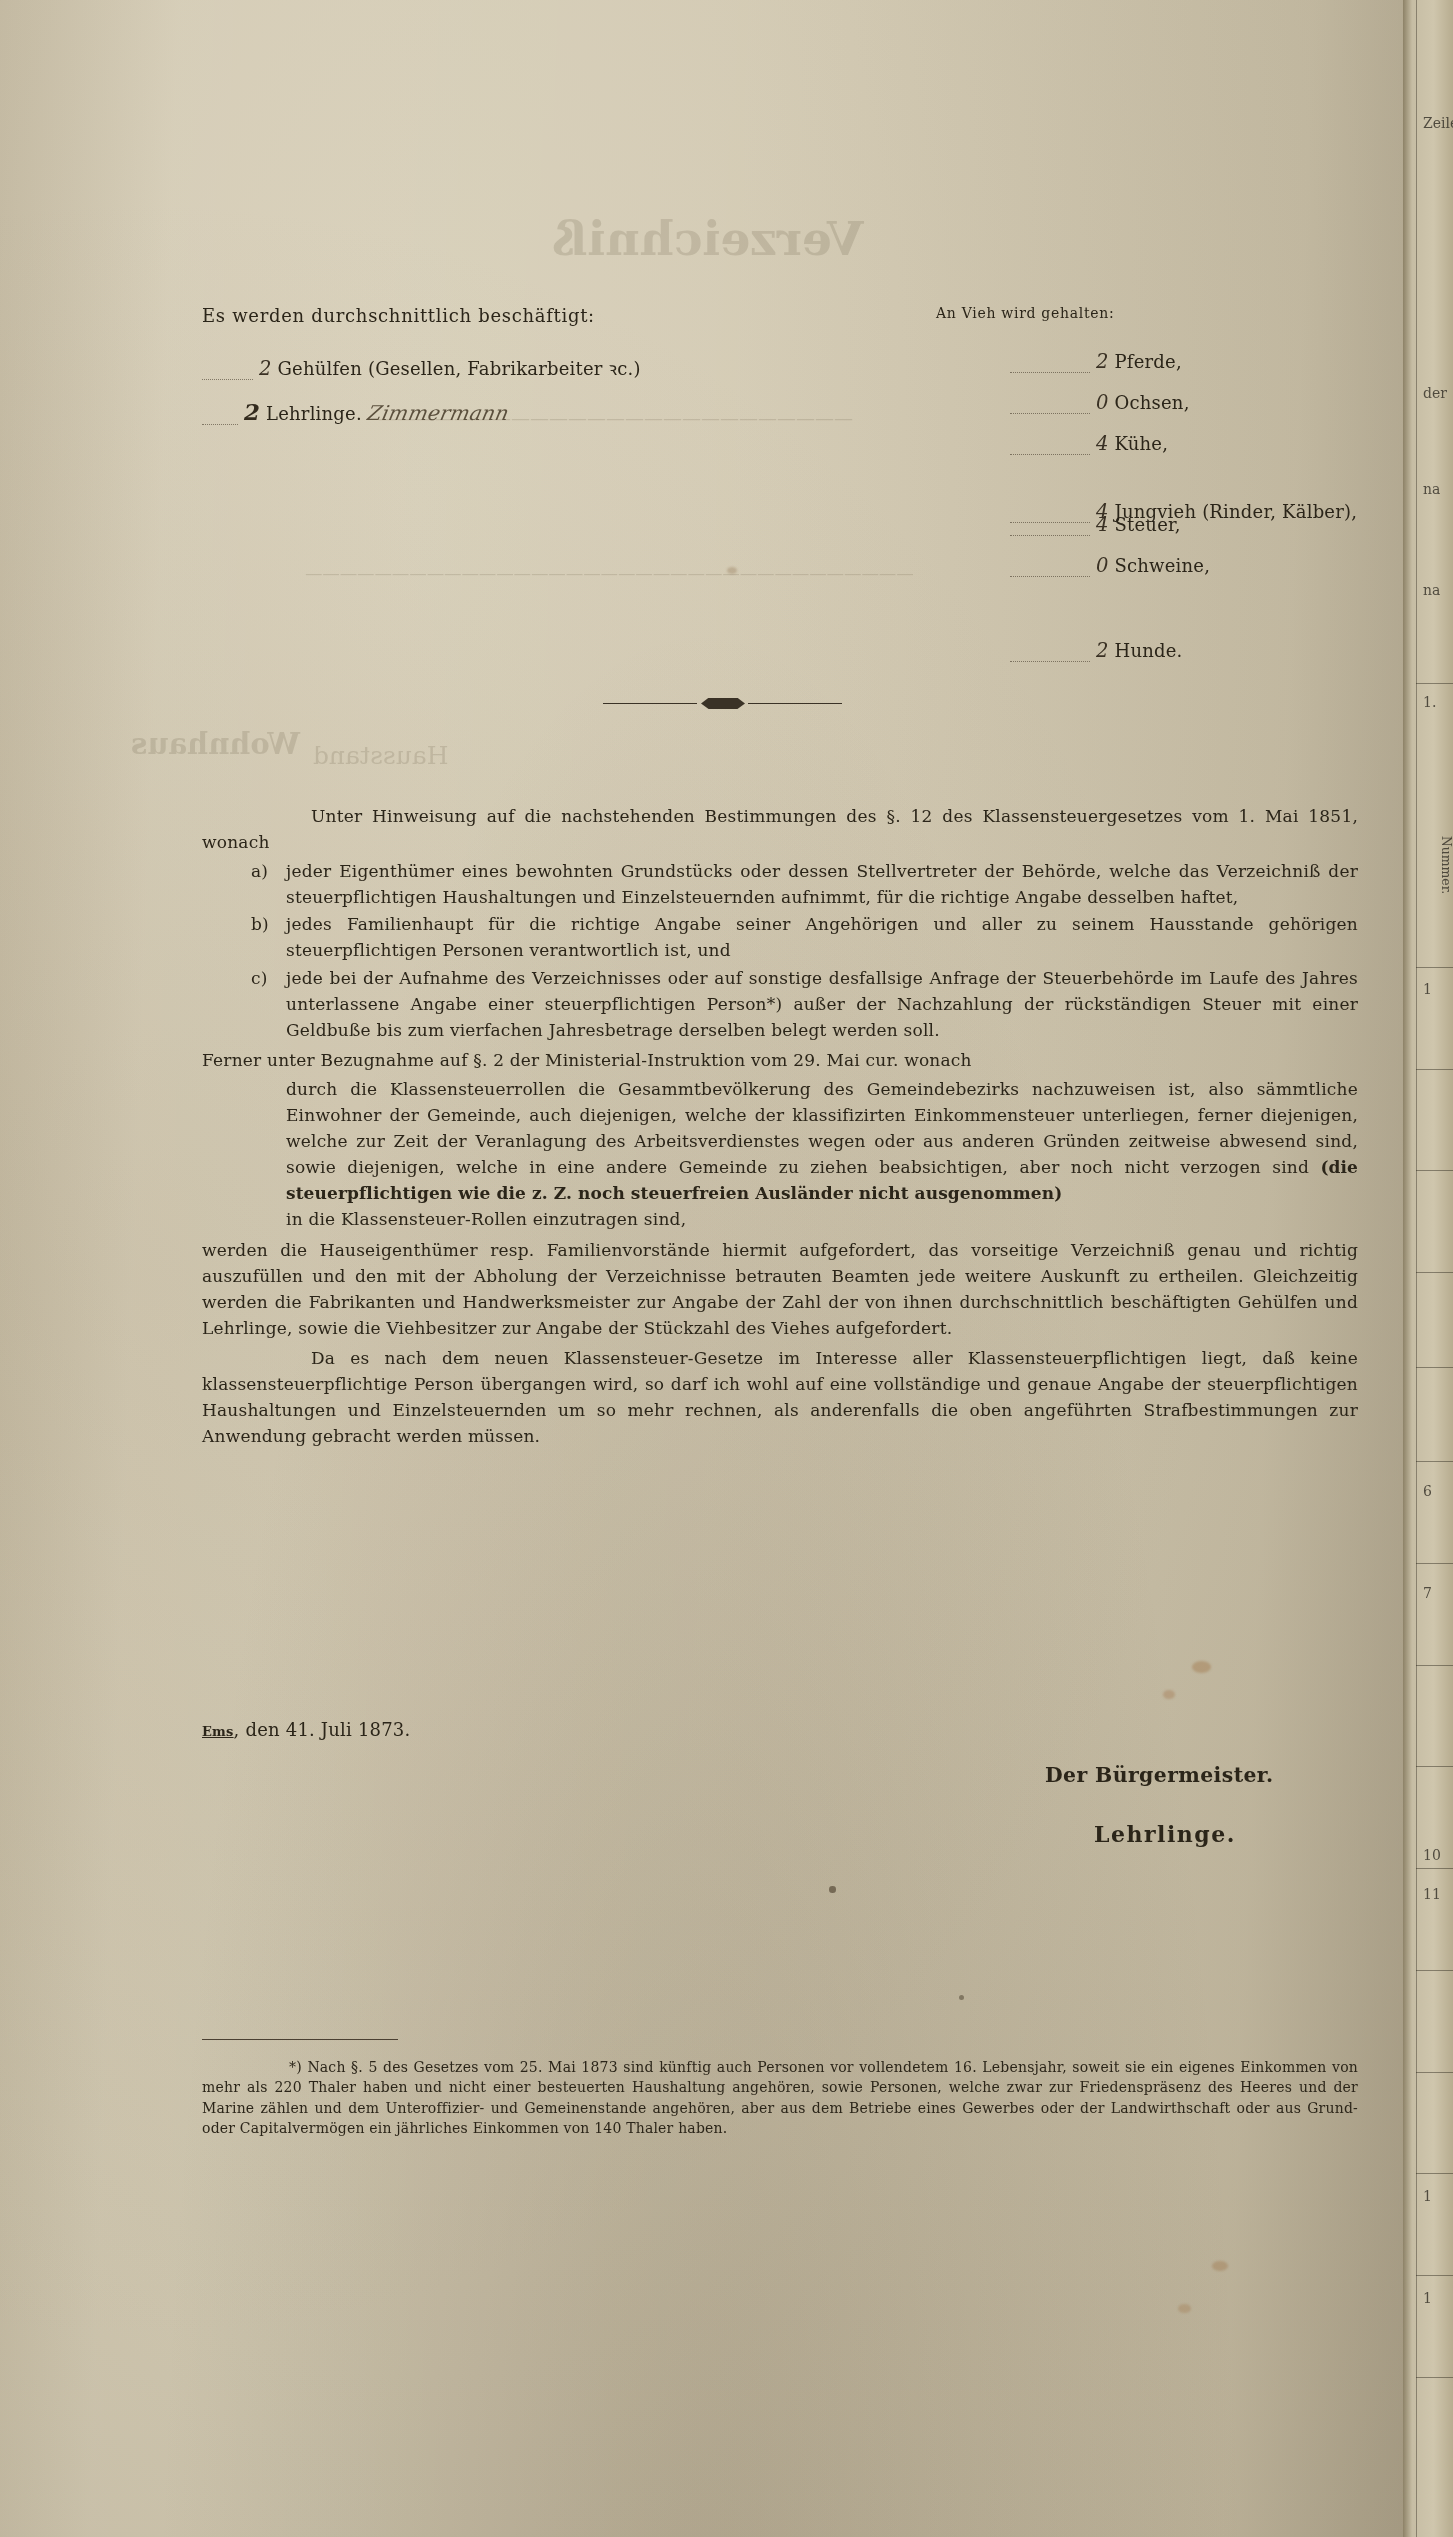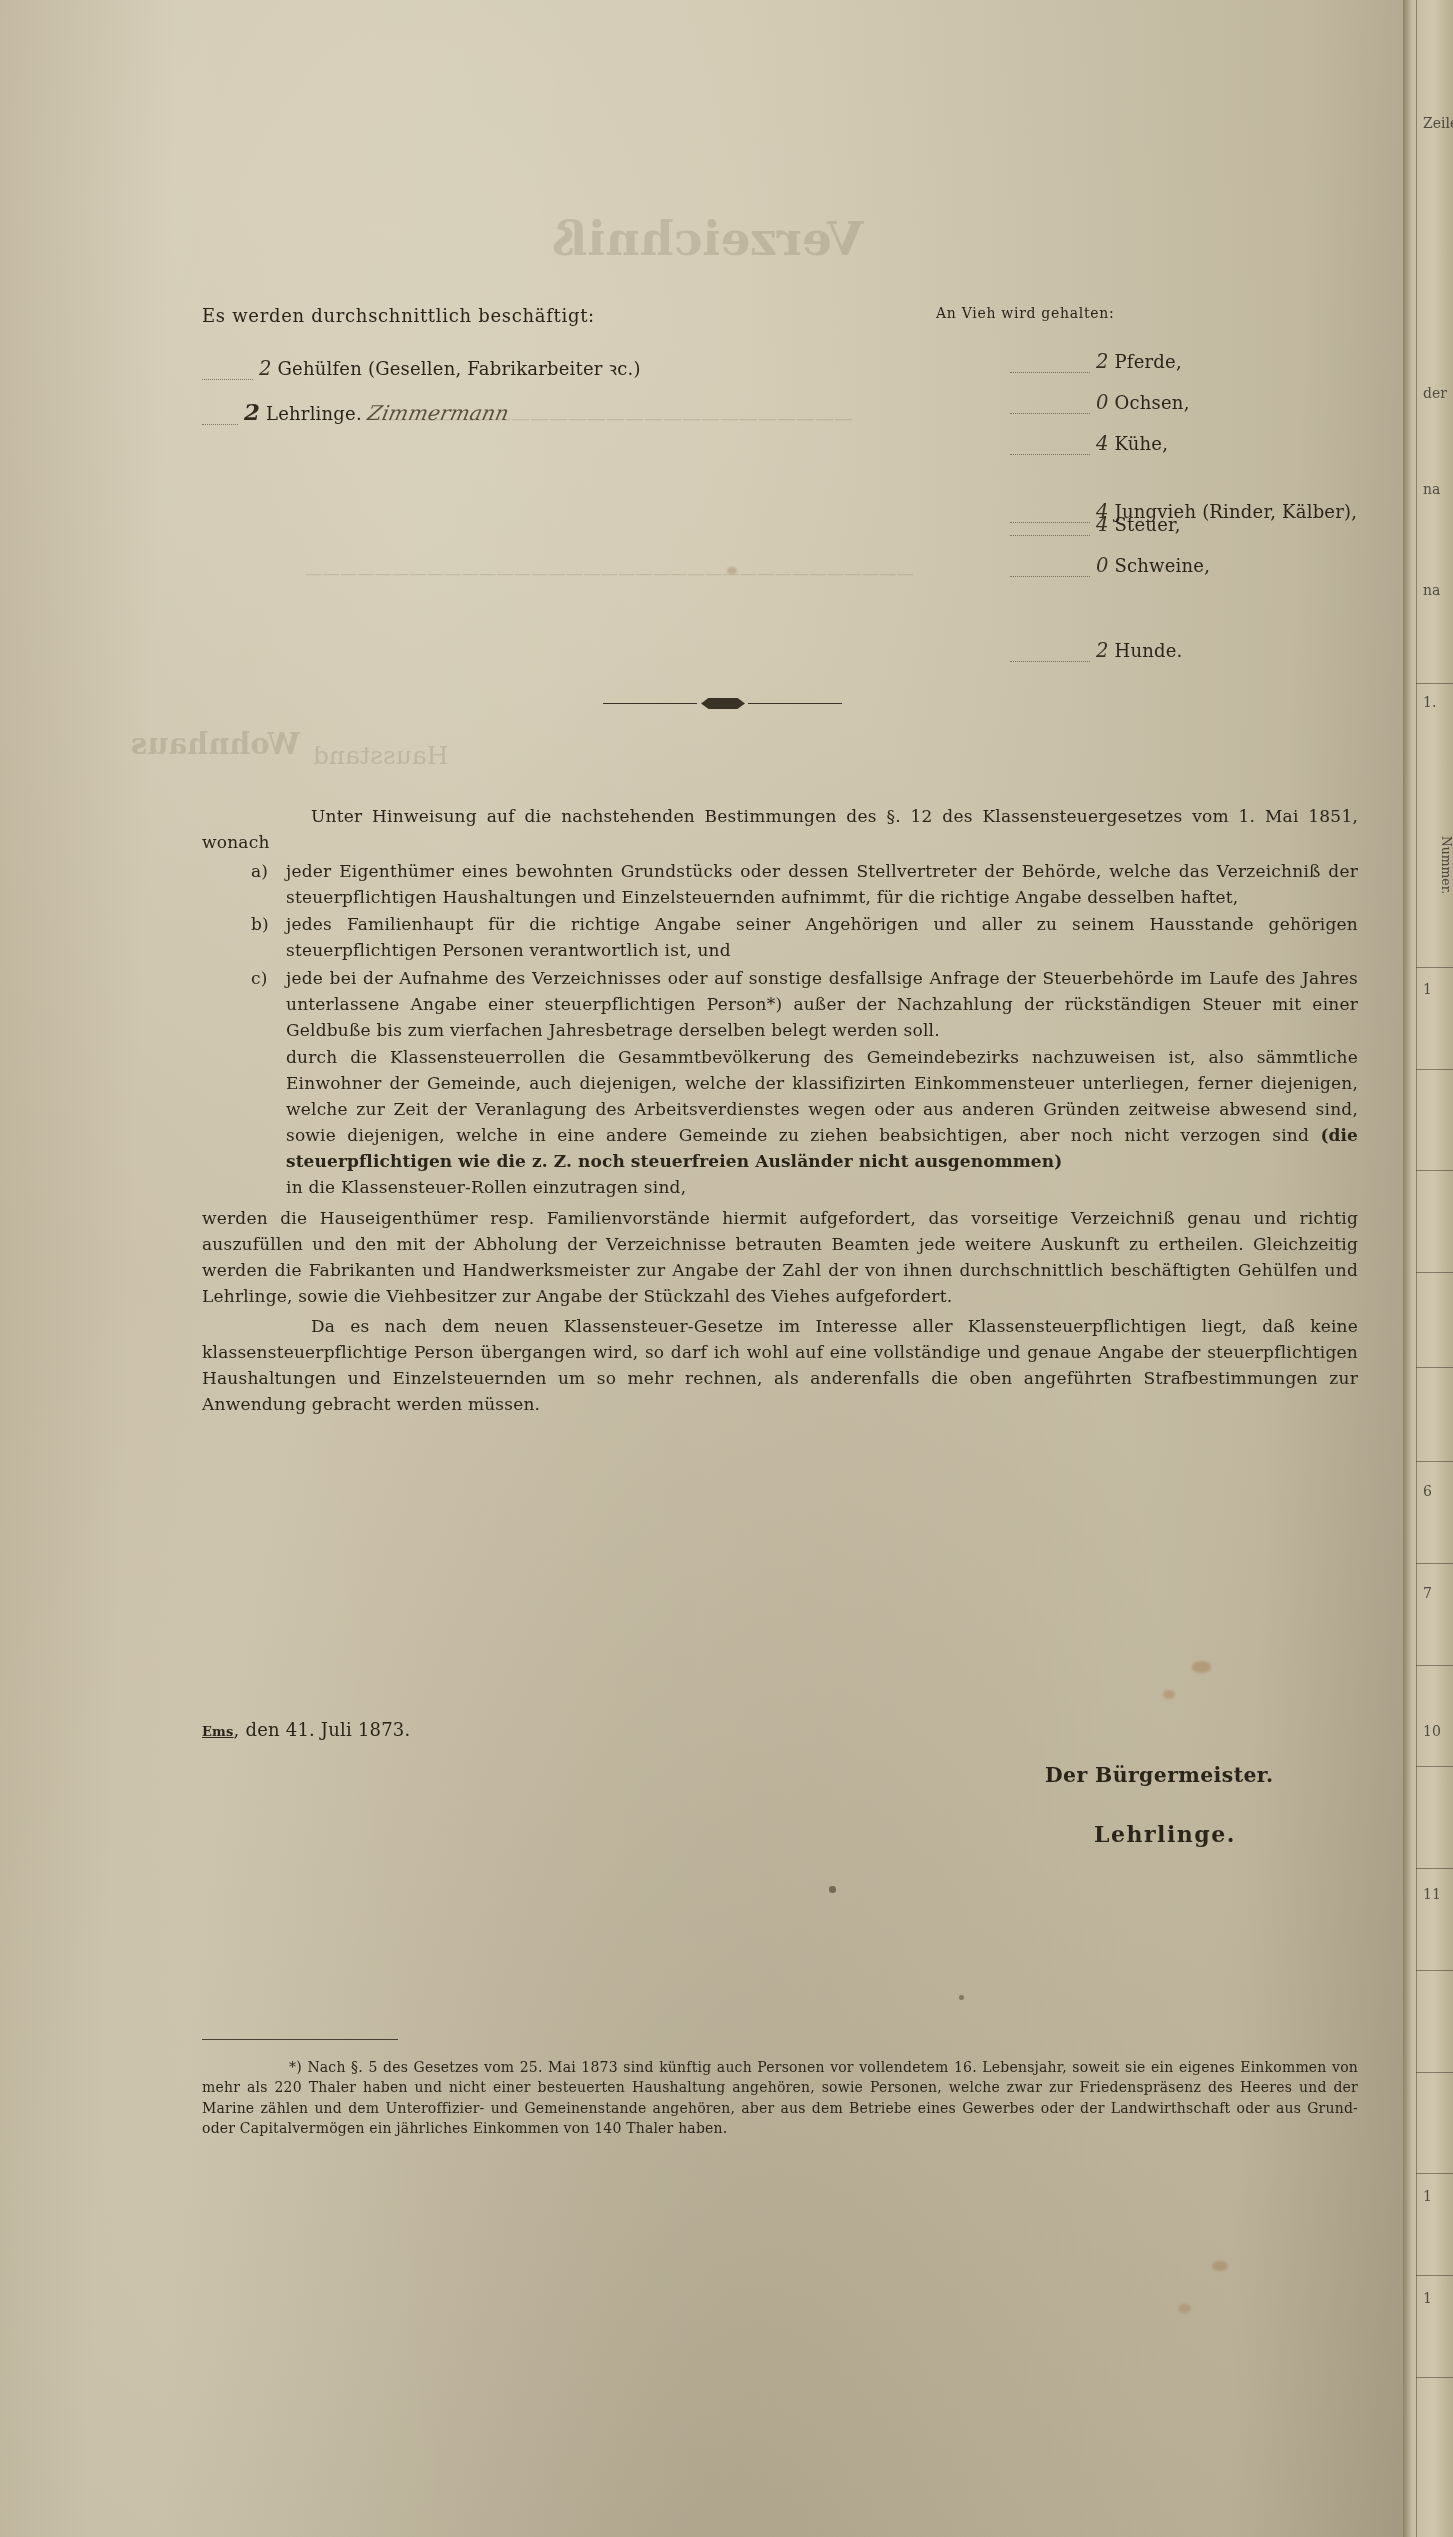--- a/index.html
+++ b/index.html
@@ -309,20 +309,21 @@
       <li>
         <span class="marker">b)</span>
         <span>jedes Familienhaupt für die richtige Angabe seiner Angehörigen und aller zu seinem Hausstande gehörigen steuerpflichtigen Personen verantwortlich ist, und</span>
       </li>
       <li>
         <span class="marker">c)</span>
         <span>jede bei der Aufnahme des Verzeichnisses oder auf sonstige desfallsige Anfrage der Steuerbehörde im Laufe des Jahres unterlassene Angabe einer steuerpflichtigen Person*) außer der Nachzahlung der rückständigen Steuer mit einer Geldbuße bis zum vierfachen Jahresbetrage derselben belegt werden soll.</span>
       </li>
     </ul>
 
+    <p style="margin-top:4.4px;">Ferner unter Bezugnahme auf §. 2 der Ministerial-Instruktion vom 29. Mai cur. wonach</p>
 
     <p class="sub">
       <span>durch die Klassensteuerrollen die Gesammtbevölkerung des Gemeindebezirks nachzuweisen ist, also sämmtliche Einwohner der Gemeinde, auch diejenigen, welche der klassifizirten Einkommensteuer unterliegen, ferner diejenigen, welche zur Zeit der Veranlagung des Arbeitsverdienstes wegen oder aus anderen Gründen zeitweise abwesend sind, sowie diejenigen, welche in eine andere Gemeinde zu ziehen beabsichtigen, aber noch nicht verzogen sind</span>
       <span class="bold-frak">(die steuerpflichtigen wie die z. Z. noch steuerfreien Ausländer nicht ausgenommen)</span>
       <br>
       <span>in die Klassensteuer-Rollen einzutragen sind,</span>
     </p>
 
     <p style="margin-top:4.4px;">werden die Hauseigenthümer resp. Familienvorstände hiermit aufgefordert, das vorseitige Verzeichniß genau und richtig auszufüllen und den mit der Abholung der Verzeichnisse betrauten Beamten jede weitere Auskunft zu ertheilen. Gleichzeitig werden die Fabrikanten und Handwerksmeister zur Angabe der Zahl der von ihnen durchschnittlich beschäftigten Gehülfen und Lehrlinge, sowie die Viehbesitzer zur Angabe der Stückzahl des Viehes aufgefordert.</p>
 
@@ -357,21 +358,21 @@
   <div class="edge-rule" style="top:1069px;"></div>
   <div class="edge-rule" style="top:1170px;"></div>
   <div class="edge-rule" style="top:1272px;"></div>
   <div class="edge-rule" style="top:1367px;"></div>
   <div class="edge-col" style="top:1483px;">6</div>
   <div class="edge-rule" style="top:1461px;"></div>
   <div class="edge-col" style="top:1585px;">7</div>
   <div class="edge-rule" style="top:1563px;"></div>
   <div class="edge-rule" style="top:1665px;"></div>
   <div class="edge-rule" style="top:1766px;"></div>
-  <div class="edge-col" style="top:1723px;">10</div>
+  <div class="edge-col" style="top:1847px;">10</div>
   <div class="edge-rule" style="top:1868px;"></div>
   <div class="edge-col" style="top:1886px;">11</div>
   <div class="edge-rule" style="top:1970px;"></div>
   <div class="edge-rule" style="top:2072px;"></div>
   <div class="edge-rule" style="top:2173px;"></div>
   <div class="edge-col" style="top:2188px;">1</div>
   <div class="edge-rule" style="top:2275px;"></div>
   <div class="edge-col" style="top:2290px;">1</div>
   <div class="edge-rule" style="top:2377px;"></div>
 

